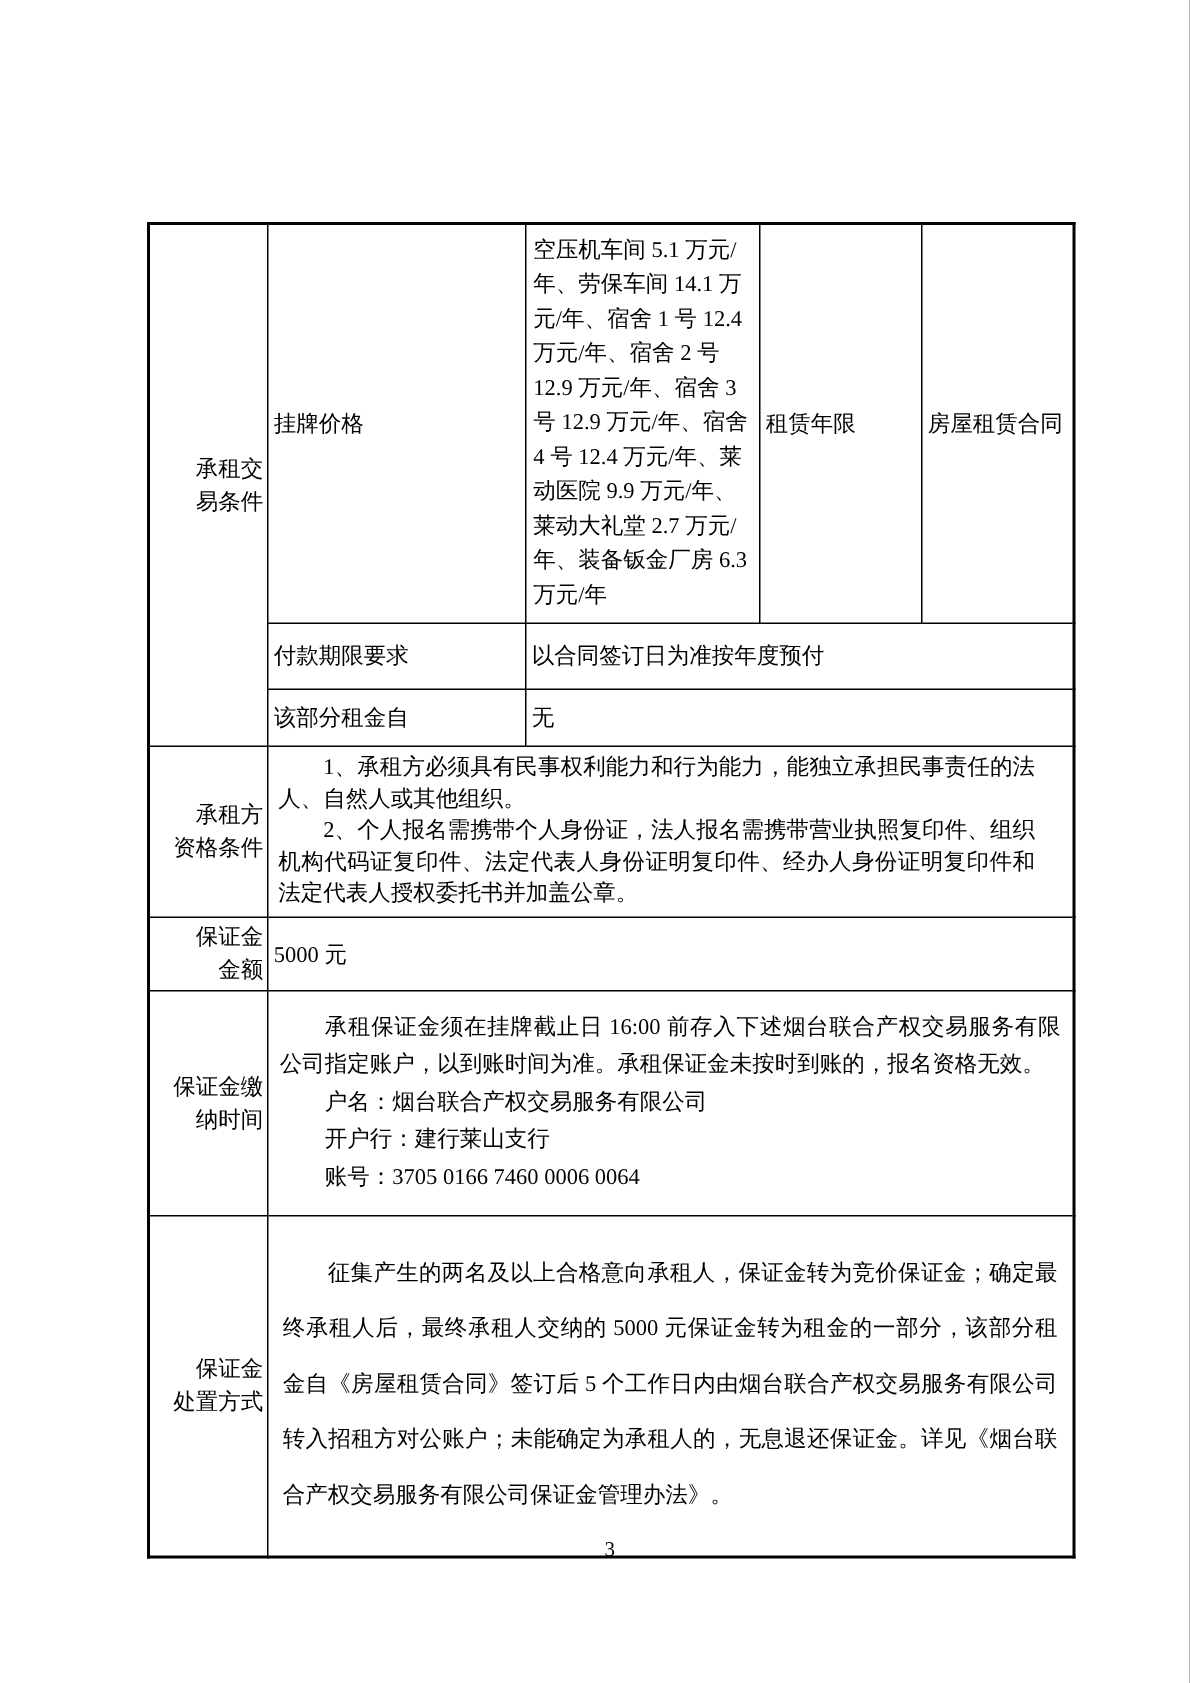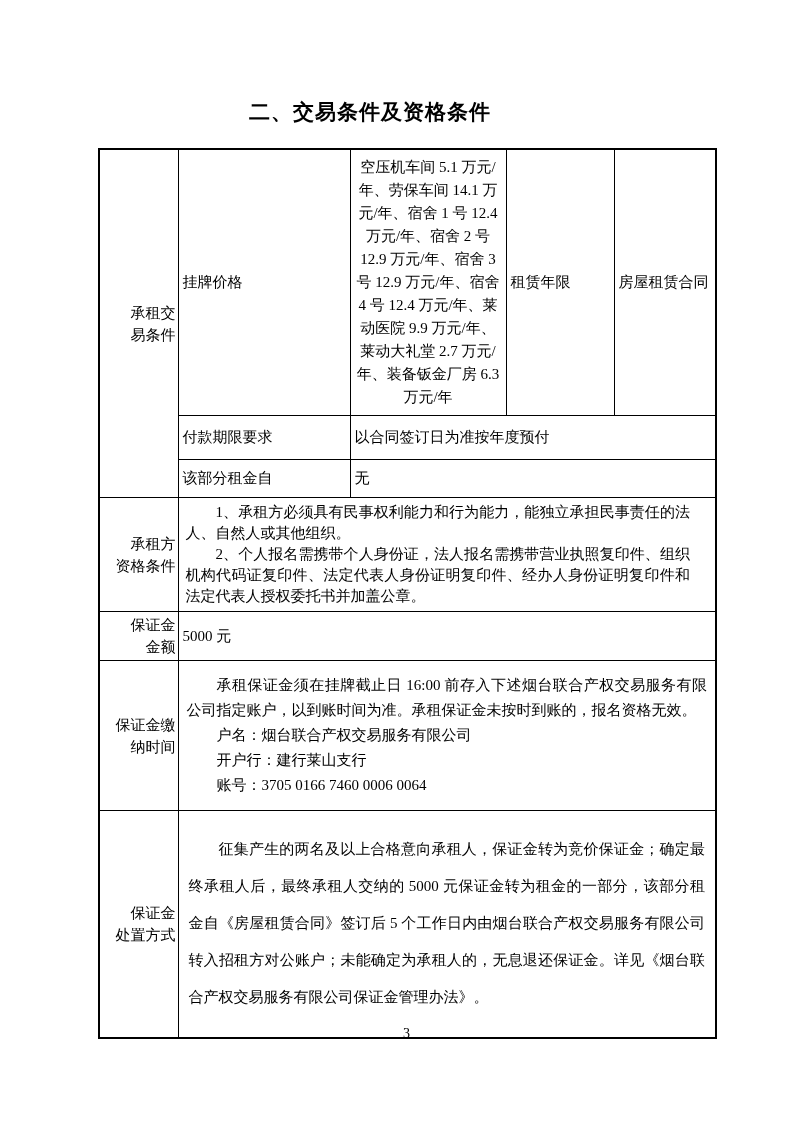--- a/index.html
+++ b/index.html
@@ -42,21 +42,20 @@
   td.label-cell {
     text-align: right;
     white-space: pre-line;
     line-height: 22px;
     padding: 2px;
   }
   td.center-cell {
     padding: 2px 4px;
   }
   td.price-cell {
-    text-align: center;
     line-height: 23px;
     padding: 6px 5px;
     margin-left: 24px;
   }
   td.qual-cell {
     padding: 3px 25px 3px 7px;
     line-height: 21px;
     text-align: justify;
   }
   td.qual-cell p { text-indent: 2em; }
@@ -81,21 +80,20 @@
     width: 617px;
     text-align: center;
     font-size: 14px;
   }
 </style>
 </head>
 <body>
 
 <div class="page">
 
-  <div class="doc-title">二、交易条件及资格条件</div>
 
   <table class="main-table">
     <colgroup>
       <col style="width:79px">
       <col style="width:172px">
       <col style="width:156px">
       <col style="width:108px">
       <col style="width:102px">
     </colgroup>
     <tbody>

